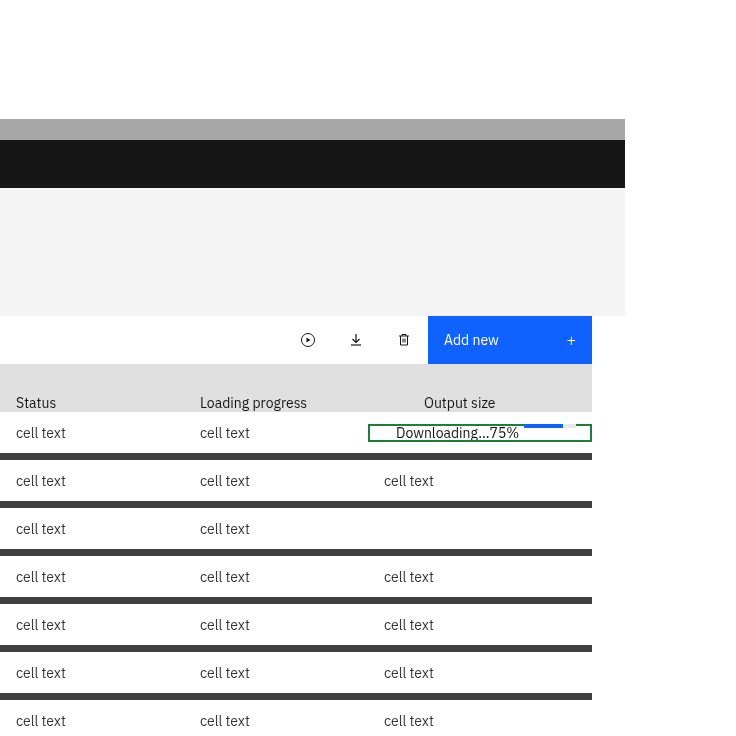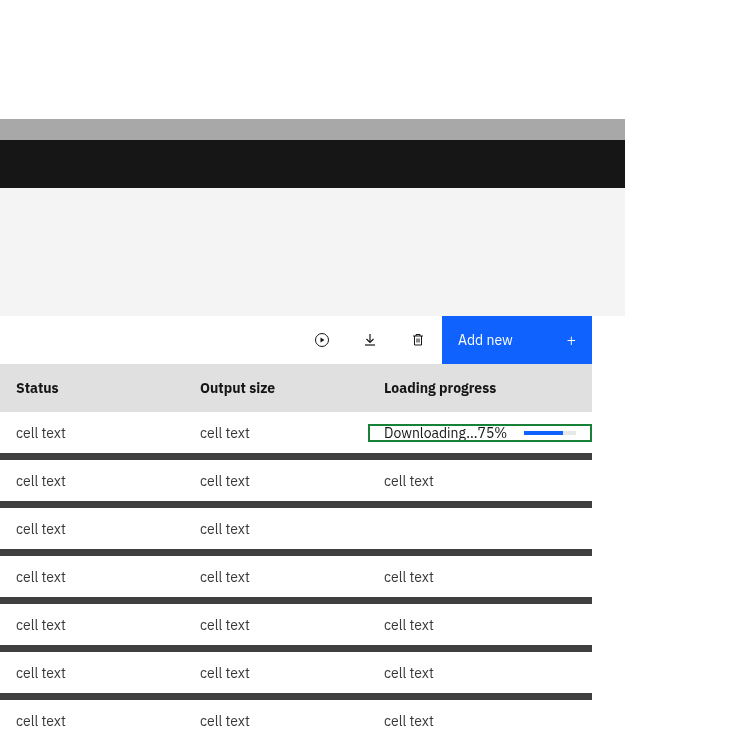--- a/index.html
+++ b/index.html
@@ -29,57 +29,57 @@
       display: flex;
       align-items: center;
       justify-content: center;
       cursor: pointer;
       background: #fff;
     }
     .iconbtn svg { width: 16px; height: 16px; }
     .addnew {
       background: #0f62fe;
       color: #fff;
-      width: 150px;
+      width: 164px;
       display: flex;
       align-items: center;
       justify-content: space-between;
       padding: 0 16px;
       cursor: pointer;
       font-size: 14px;
     }
     .addnew .plus { font-size: 16px; font-weight: 300; line-height: 1; }
     .table { width: 592px; }
     .thead {
       display: flex;
       background: #e0e0e0;
       height: 48px;
-      align-items: center;
-      font-weight: 700;
+      align-items: flex-end;
+      font-weight: 400;
     }
     .th { padding: 0 16px; }
     .th.c1 { width: 184px; }
     .th.c2 { width: 184px; }
     .th.c3 { flex: 1; }
     .tr {
       display: flex;
       height: 48px;
       align-items: center;
       border-bottom: 7px solid #404040;
       background: #fff;
     }
     .td { padding: 0 16px; color: #393939; }
     .td.c1 { width: 184px; }
     .td.c2 { width: 184px; }
     .td.c3 { flex: 1; display: flex; align-items: center; }
     .progressbox {
       display: flex;
-      align-items: center;
       width: 100%;
       justify-content: space-between;
+      margin-left: 12px;
     }
     .plabel { color: #161616; }
     .bar {
       width: 52px;
       height: 4px;
       background: #e8e8e8;
       position: relative;
     }
     .barfill {
       position: absolute;
@@ -121,22 +121,22 @@
   </div>
   <div class="addnew">
     <span>Add new</span>
     <span class="plus">+</span>
   </div>
 </div>
 
 <div class="table">
   <div class="thead">
     <div class="th c1">Status</div>
+    <div class="th c3">Loading progress</div>
     <div class="th c2">Output size</div>
-    <div class="th c3">Loading progress</div>
   </div>
   <div id="tbody">
       <div class="tr">
         <div class="td c1">cell text</div>
         <div class="td c2">cell text</div>
         <div class="td c3 hl">
           <div class="progressbox">
             <span class="plabel">Downloading...75%</span>
             <div class="bar">
               <div class="barfill" style="width: 75%;"></div>

